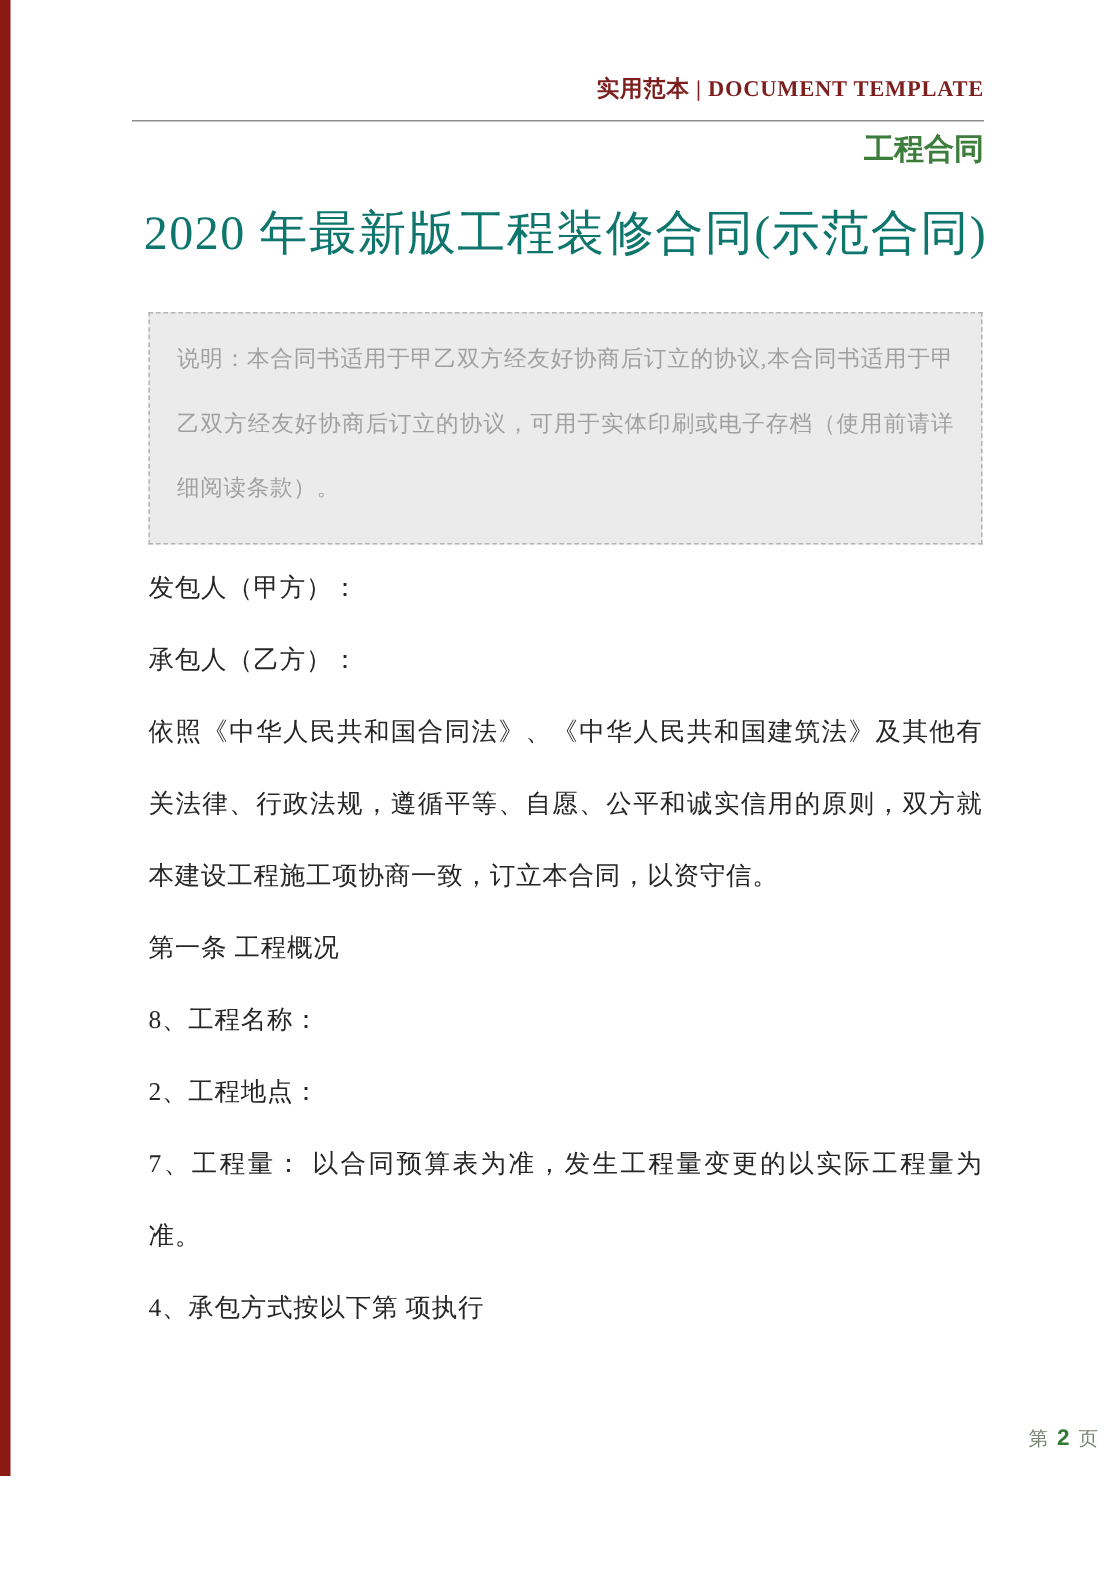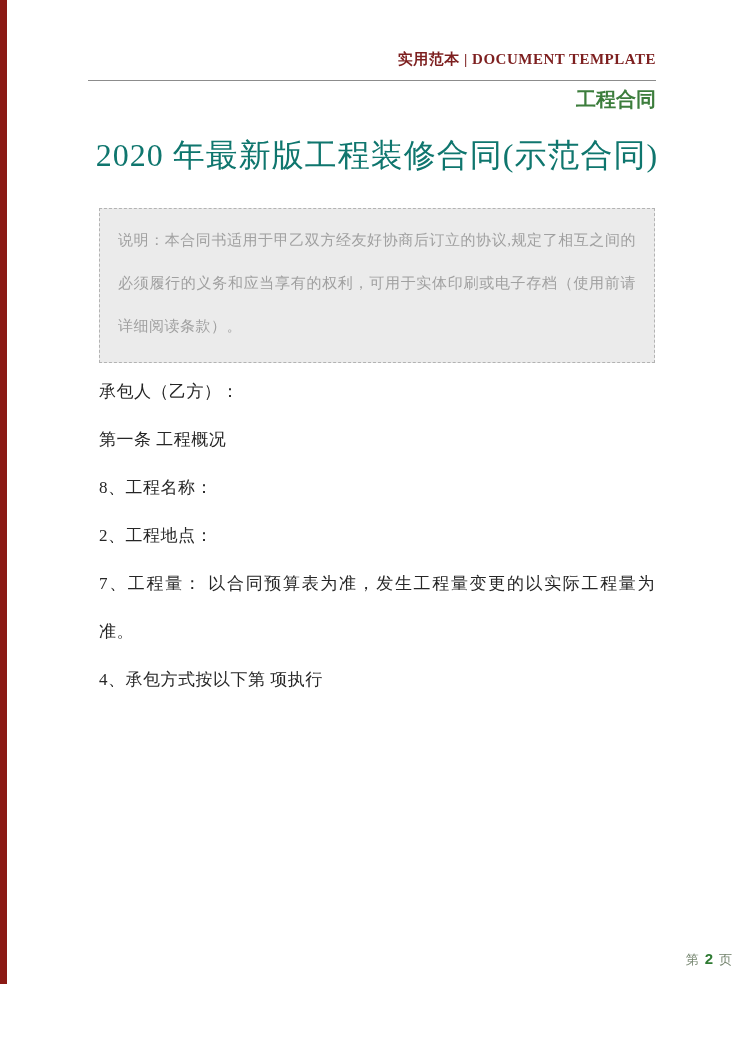--- a/index.html
+++ b/index.html
@@ -104,25 +104,27 @@
 
   <div class="header">
     <div class="brand">实用范本 | DOCUMENT TEMPLATE</div>
     <hr class="rule">
     <div class="category">工程合同</div>
   </div>
 
   <h1 class="title">2020 年最新版工程装修合同(示范合同)</h1>
 
   <div class="notice">
-    <p>说明：本合同书适用于甲乙双方经友好协商后订立的协议,规定了相互之间的必须履行的义务和应当享有的权利，可用于实体印刷或电子存档（使用前请详细阅读条款）。</p>
+    <p>说明：本合同书适用于甲乙双方经友好协商后订立的协议,本合同书适用于甲乙双方经友好协商后订立的协议，可用于实体印刷或电子存档（使用前请详细阅读条款）。</p>
   </div>
 
   <div class="doc-body">
+    <p>发包人（甲方）：</p>
     <p>承包人（乙方）：</p>
+    <p>依照《中华人民共和国合同法》、《中华人民共和国建筑法》及其他有关法律、行政法规，遵循平等、自愿、公平和诚实信用的原则，双方就本建设工程施工项协商一致，订立本合同，以资守信。</p>
     <p>第一条 工程概况</p>
     <p>8、工程名称：</p>
     <p>2、工程地点：</p>
     <p>7、工程量： 以合同预算表为准，发生工程量变更的以实际工程量为准。</p>
     <p>4、承包方式按以下第 项执行</p>
   </div>
 
   <div class="footer">
     <span>第</span><span class="pagenum">2</span><span>页</span>
   </div>

